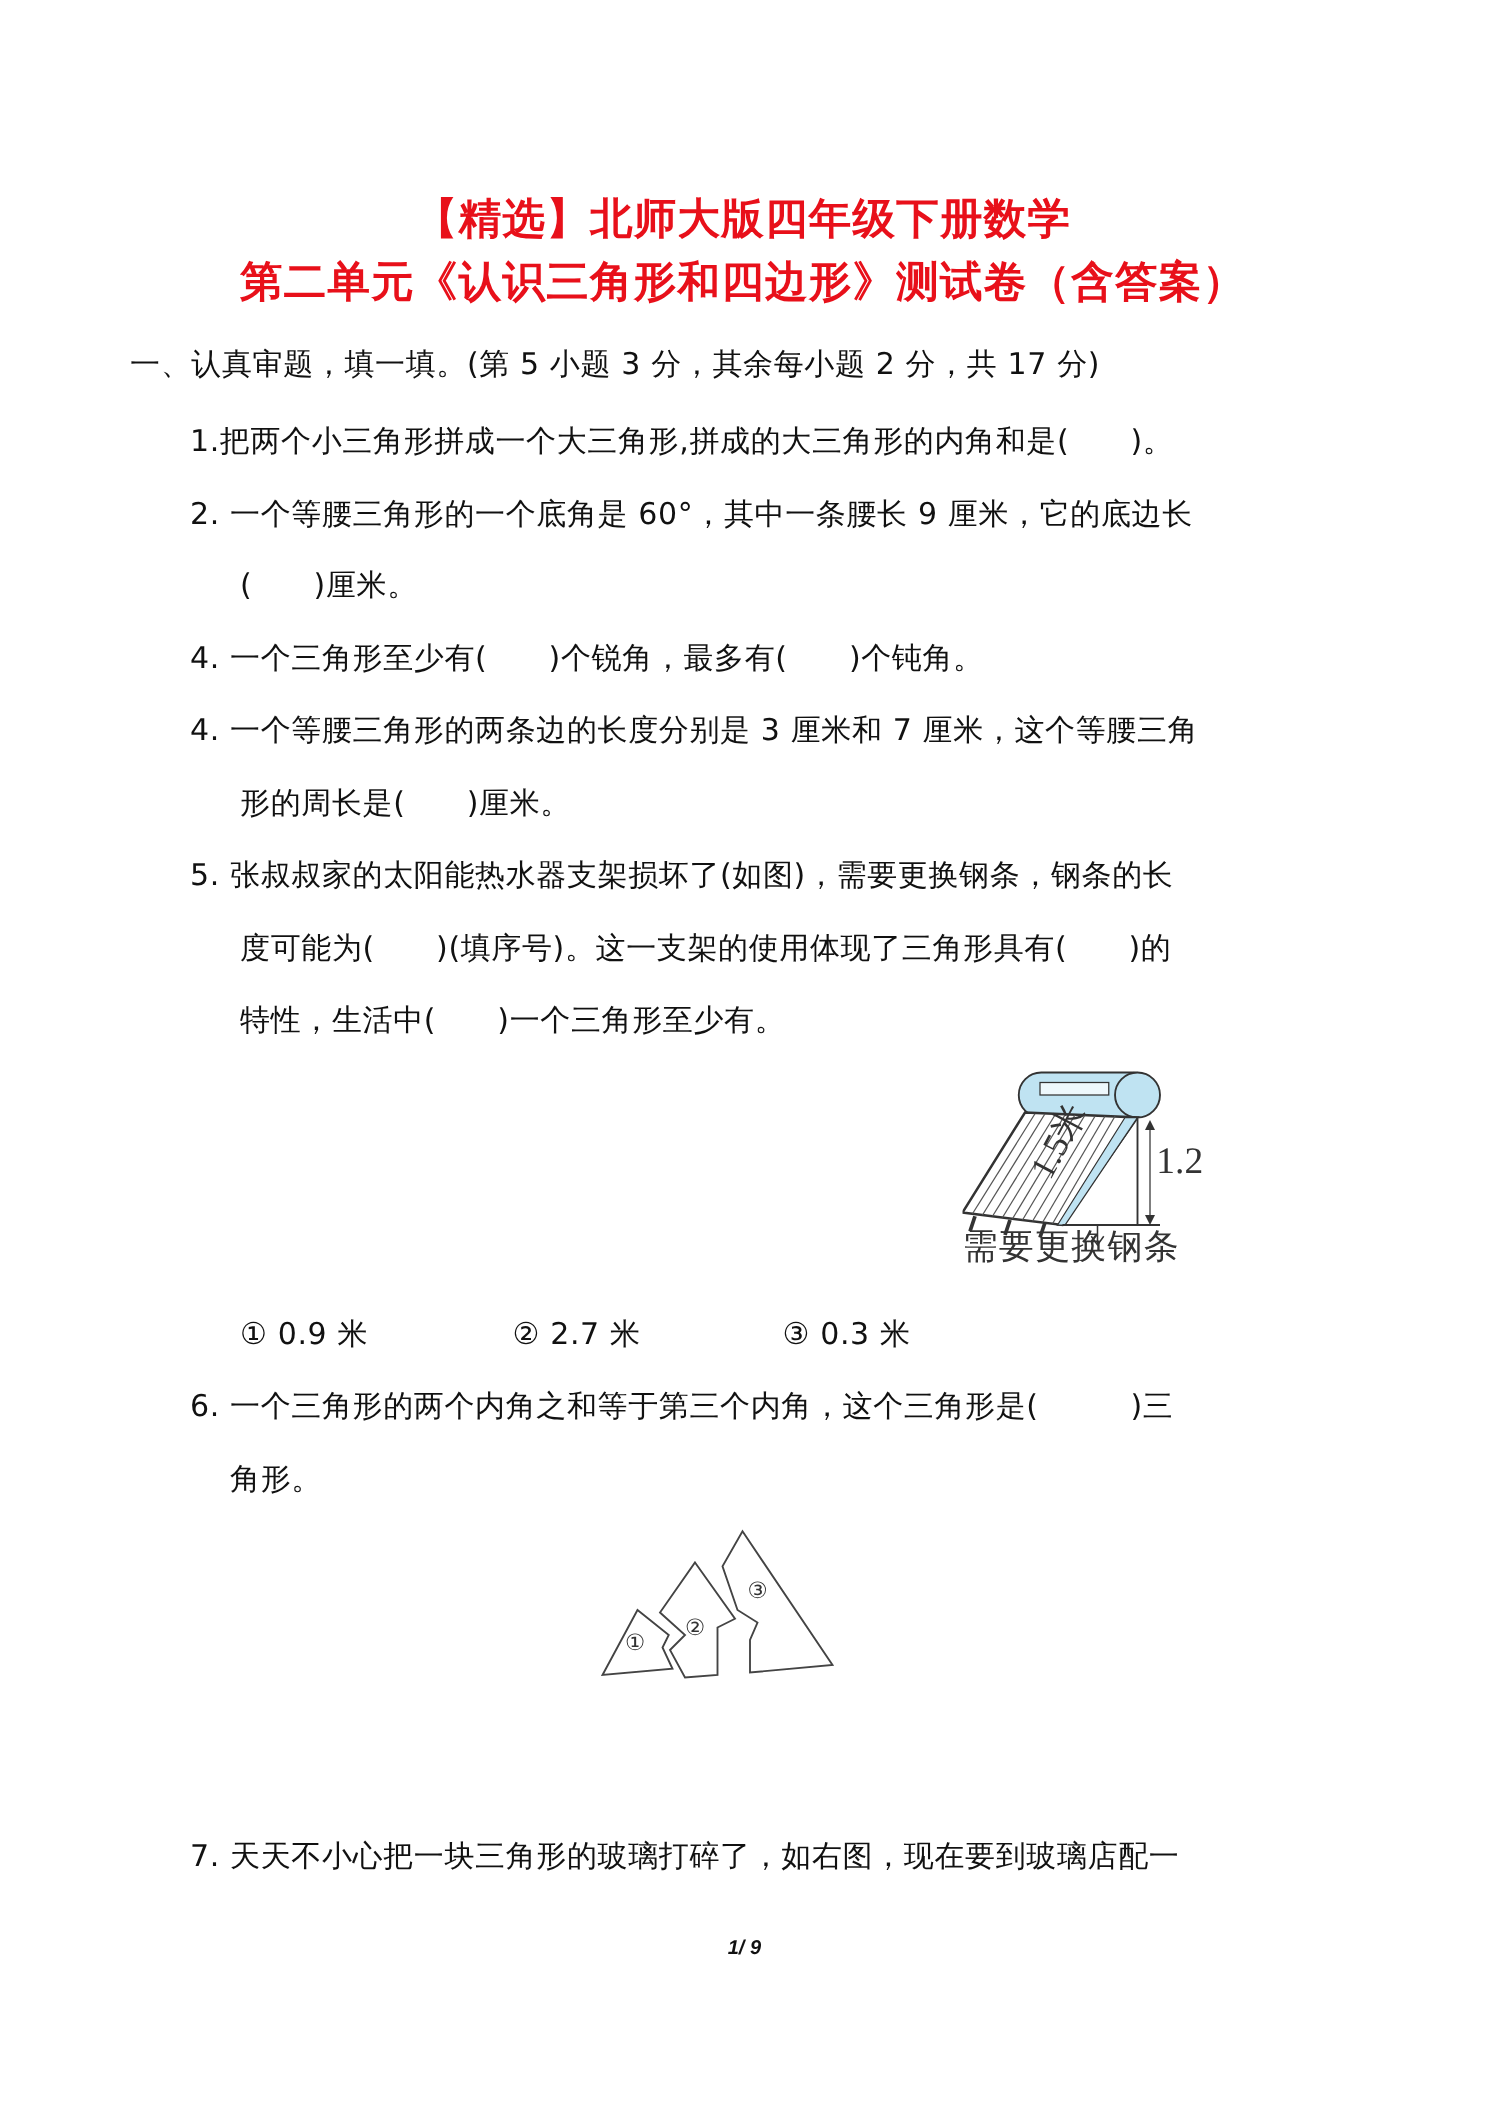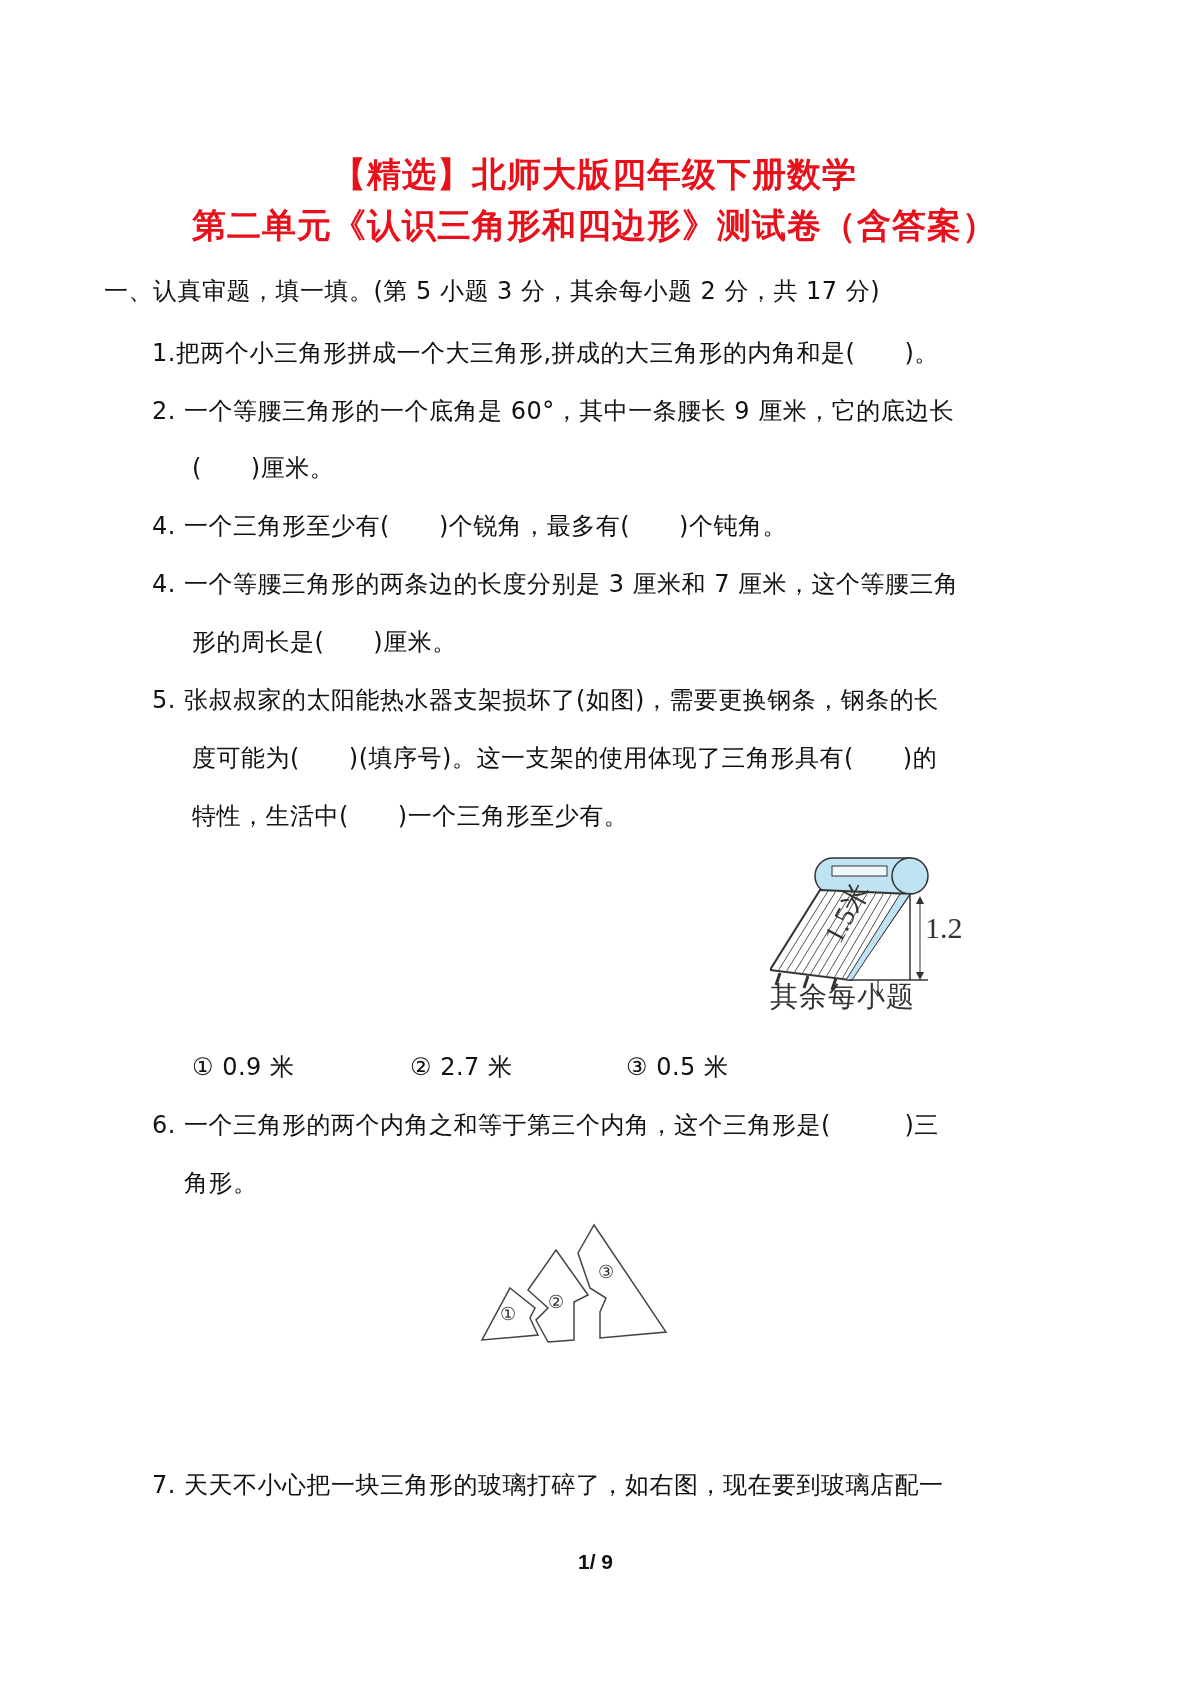--- a/index.html
+++ b/index.html
@@ -5,21 +5,21 @@
   html, body { margin: 0; padding: 0; background: #ffffff; }
   body { width: 1191px; height: 1684px; position: relative; overflow: hidden;
          font-family: "DejaVu Sans", "Liberation Sans", sans-serif; color: #111; }
   .title { position: absolute; left: 0; width: 1189px; text-align: center;
            color: #e8101a; font-weight: bold; font-size: 34px; letter-spacing: 1px; }
   .t1 { top: 152px; }
   .t2 { top: 203px; }
   .line { position: absolute; font-size: 24px; white-space: nowrap; line-height: 30px; letter-spacing: 0.5px; }
   .figure { position: absolute; }
   .footer { position: absolute; top: 1550px; left: 0; width: 1191px; text-align: center;
-            font-size: 21px; font-weight: bold; font-family: "Liberation Sans", sans-serif; }
+            font-size: 16px; font-weight: bold; font-family: "Liberation Sans", sans-serif; font-style: italic; }
 </style>
 </head>
 <body>
 
 <div class="title t1">【精选】北师大版四年级下册数学</div>
 <div class="title t2">第二单元《认识三角形和四边形》测试卷（含答案）</div>
 
 <div class="line" style="left:104px; top:276px;">一、认真审题，填一填。(第 5 小题 3 分，其余每小题 2 分，共 17 分)</div>
 
 <div class="line" style="left:152px; top:338px;">1.把两个小三角形拼成一个大三角形,拼成的大三角形的内角和是(　　)。</div>
@@ -66,26 +66,26 @@
     <line x1="150" y1="48" x2="150" y2="128" stroke="#333" stroke-width="1"></line>
     <polygon points="150,46 146,54 154,54" fill="#333"></polygon>
     <polygon points="150,130 146,122 154,122" fill="#333"></polygon>
 
     <line x1="108" y1="130" x2="108" y2="145" stroke="#333" stroke-width="1.2"></line>
     <polyline points="103,139 108,146 113,139" fill="none" stroke="#333" stroke-width="1.2"></polyline>
     <text x="155" y="88" font-family="Liberation Serif, serif" font-size="30" fill="#333">1.2</text>
     <text x="70" y="95" font-family="Liberation Serif, serif" font-size="28" fill="#333" transform="rotate(-62 70 95)">1.5米</text>
   </svg>
   
-  <div style="position:absolute; left:0px; top:128px; font-size:28px; color:#333; font-family:'DejaVu Serif', serif; letter-spacing:1px;">其余每小题</div>
+  <div style="position:absolute; left:0px; top:128px; font-size:28px; color:#333; font-family:'DejaVu Serif', serif; letter-spacing:1px;">需要更换钢条</div>
 </div>
 
 <div class="line" style="left:192px; top:1052px;">① 0.9 米</div>
 <div class="line" style="left:410px; top:1052px;">② 2.7 米</div>
-<div class="line" style="left:626px; top:1052px;">③ 0.5 米</div>
+<div class="line" style="left:626px; top:1052px;">③ 0.3 米</div>
 
 <div class="line" style="left:152px; top:1110px;text-align:center;">6.  一个三角形的两个内角之和等于第三个内角，这个三角形是(　　　)三</div>
 <div class="line" style="left:184px; top:1168px;">角形。</div>
 
 <div class="figure" style="left:470px; top:1220px; width:210px; height:130px;">
   <svg width="210" height="130" viewBox="0 0 210 130">
     <polygon points="40,68 65,88 60,98 60,98 68,115 12,120" fill="#fff" stroke="#444" stroke-width="1.5"></polygon>
     <polygon points="86,30 118,75 104,82 104,120 78,122 66,100 78,88 58,70" fill="#fff" stroke="#444" stroke-width="1.5"></polygon>
     <polygon points="124,5 196,112 130,118 130,92 136,78 120,68 108,33" fill="#fff" stroke="#444" stroke-width="1.5"></polygon>
     <text x="30" y="100" font-family="DejaVu Serif, serif" font-size="18" fill="#333">①</text>

